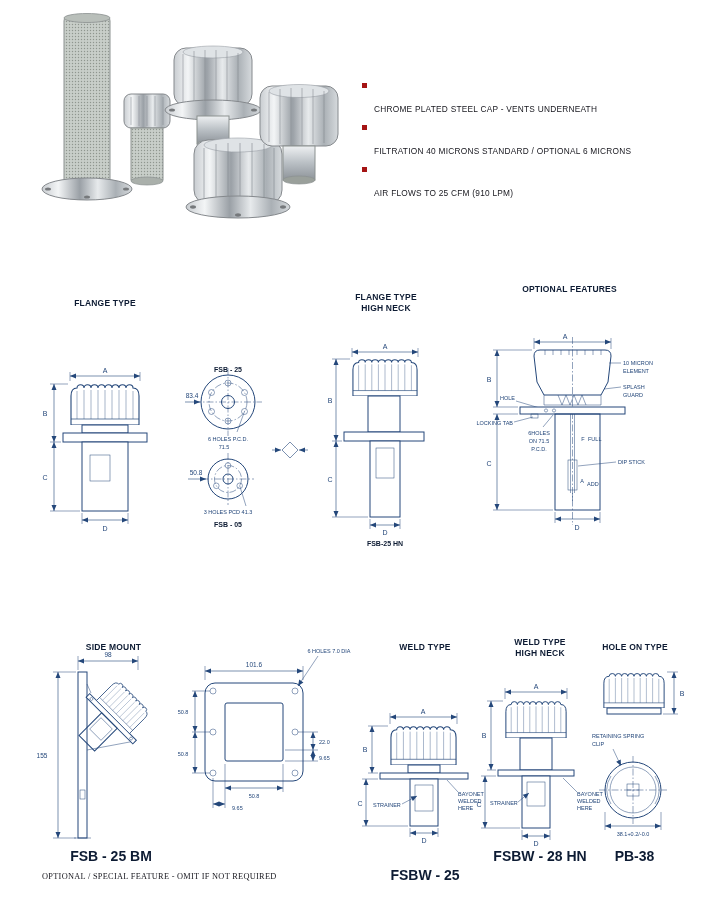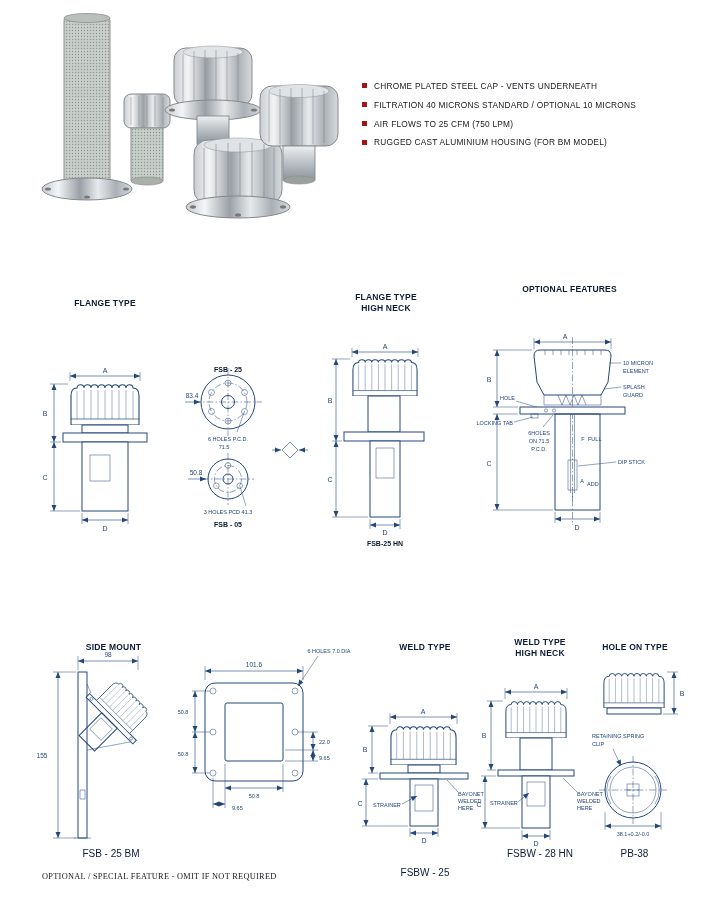--- a/index.html
+++ b/index.html
@@ -13,24 +13,24 @@
   .t7 { font-size:7px; } .t6 { font-size:6.5px; } .t5 { font-size:5.5px; }
   .tb { font-weight:bold; fill:#0d1b33; }
   .mid { text-anchor:middle; } .end { text-anchor:end; }
   .ol   { stroke:var(--line); stroke-width:1; fill:#fff; }
   .olnf { stroke:var(--line); stroke-width:1; fill:none; }
   .dl   { stroke:var(--line); stroke-width:0.6; fill:none; }
   .thin { stroke:var(--line); stroke-width:0.5; fill:none; }
   .cl   { stroke:var(--line); stroke-width:0.5; fill:none; stroke-dasharray:7 2 1.5 2; }
   .title { position:absolute; font-size:8.5px; font-weight:bold; color:#0d1b33; text-align:center;
            letter-spacing:.2px; line-height:10.5px; }
-  .model { position:absolute; font-size:10px; font-weight:normal; color:#0d1b33; text-align:center; }
+  .model { position:absolute; font-size:14px; font-weight:bold; color:#0d1b33; text-align:center; }
   .feat { display:flex; gap:7px; margin-bottom:8.8px; align-items:flex-start; }
   .feat .sq { width:5px; height:5px; background:var(--red); margin-top:2.2px; flex:none; }
-  .feat .tx { font-size:8.3px; color:var(--txt); letter-spacing:.25px; line-height:10px; white-space:nowrap; }
+  .feat .tx { font-size:8.3px; color:var(--txt); letter-spacing:.25px; line-height:10px; white-space:nowrap;margin-top:23px; }
   .footer { position:absolute; font-size:8.3px; color:var(--txt); letter-spacing:.3px;font-family:Liberation Serif, serif; }
 </style>
 </head>
 <body>
 
 <div class="page">
 
   <svg width="0" height="0" style="position:absolute">
     <defs>
       <marker id="aE" markerWidth="7" markerHeight="6" refX="6.5" refY="3" orient="auto" markerUnits="userSpaceOnUse">
@@ -153,29 +153,25 @@
     </g>
   </svg>
 
   <div class="abs" style="left:362px;top:81px;width:345px">
     <div class="feat">
         <span class="sq"></span>
         <span class="tx">CHROME PLATED STEEL CAP - VENTS UNDERNEATH</span>
       </div>
     <div class="feat">
         <span class="sq"></span>
-        <span class="tx">FILTRATION 40 MICRONS STANDARD / OPTIONAL 10 MICRONS</span>
+        <span class="tx">FILTRATION 40 MICRONS STANDARD / OPTIONAL 6 MICRONS</span>
       </div>
     <div class="feat">
         <span class="sq"></span>
-        <span class="tx">AIR FLOWS TO 25 CFM (750 LPM)</span>
-      </div>
-    <div class="feat">
-        <span class="sq"></span>
-        <span class="tx">RUGGED CAST ALUMINIUM HOUSING (FOR BM MODEL)</span>
+        <span class="tx">AIR FLOWS TO 25 CFM (910 LPM)</span>
       </div>
   </div>
 
   <div class="title" style="left:35px;top:298px;width:140px">FLANGE TYPE</div>
   <div class="title" style="left:326px;top:292px;width:120px">
     <div>FLANGE TYPE</div>
     <div>HIGH NECK</div>
   </div>
   <div class="title" style="left:492px;top:284px;width:155px">OPTIONAL FEATURES</div>
 

